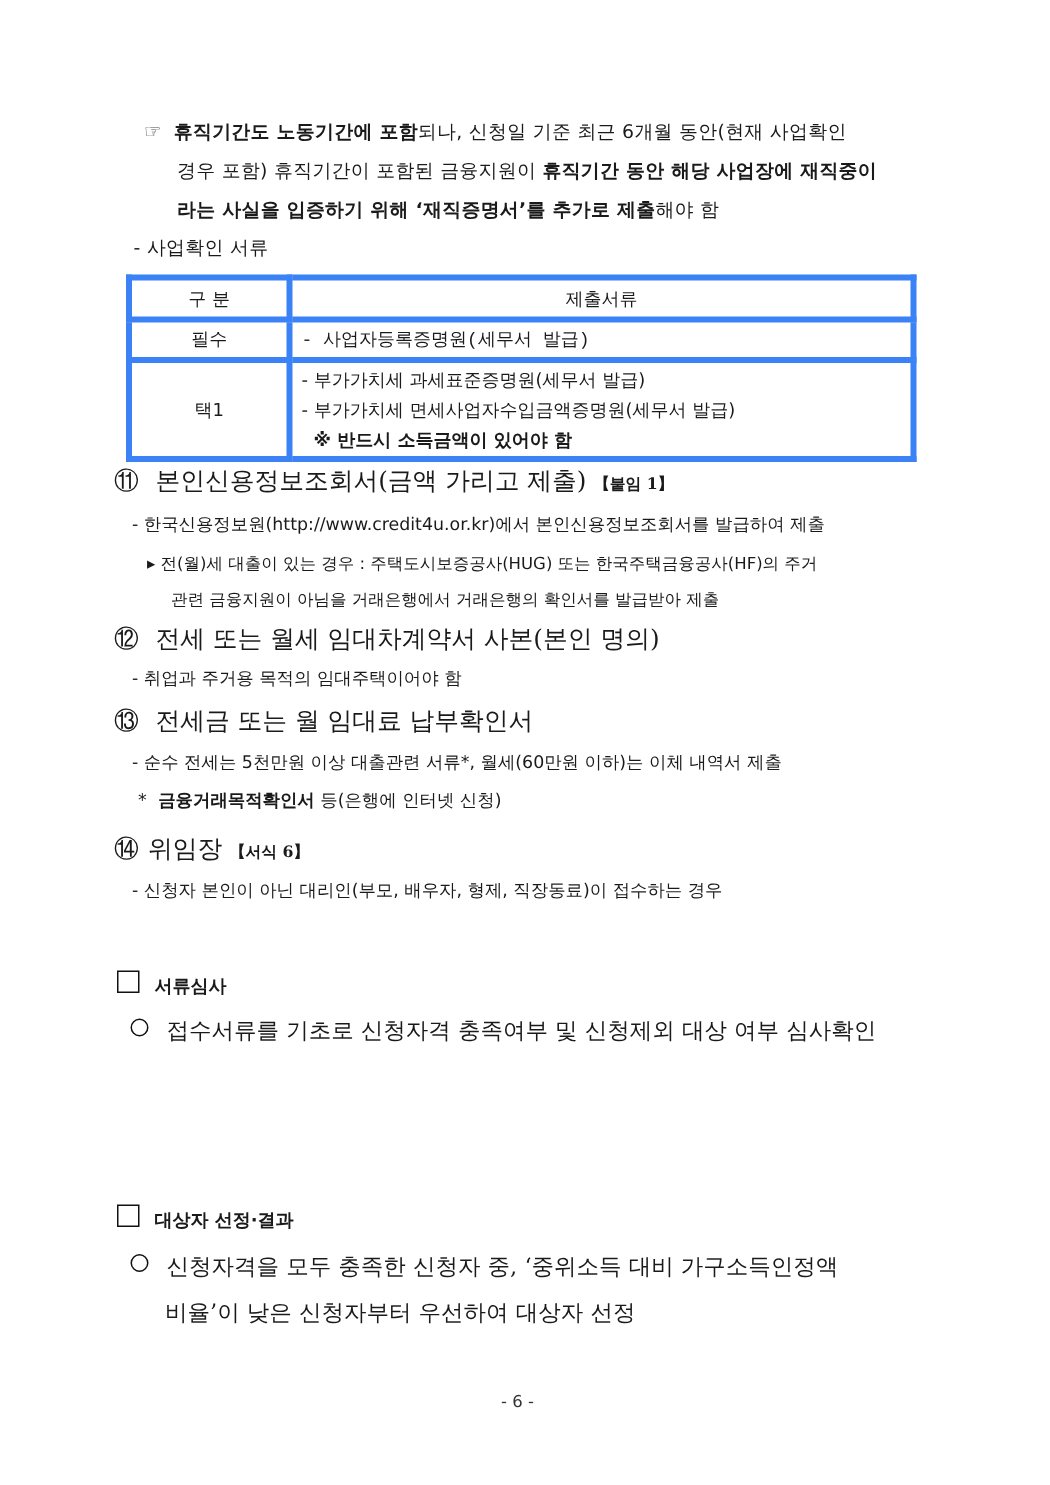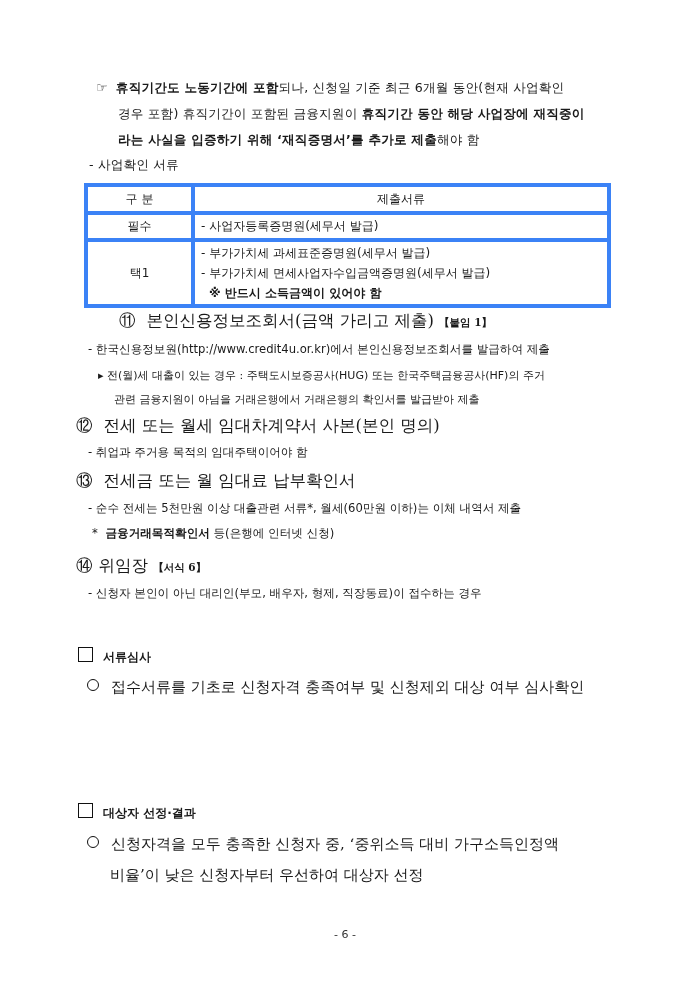--- a/index.html
+++ b/index.html
@@ -13,21 +13,21 @@
     .t11 { font-size: 11px; }
     .h16 { font-size: 16.5px; }
     .h15 { font-size: 12px; }
     .body15 { font-size: 15px; }
     .tag { font-size: 10.5px; font-weight: bold; font-family: "DejaVu Serif", serif; }
     .ptr { color: #444; font-size: 13px; margin-right: 8px; }
     table.docs { position: absolute; left: 84px; top: 183px; width: 527px; border-collapse: collapse; font-family: "DejaVu Sans", sans-serif; font-size: 12px; }
     table.docs td, table.docs th { border: 4px solid #3b82f6; padding: 0 6px; font-weight: normal; }
     table.docs th { height: 24px; text-align: center; }
     table.docs td.cat { text-align: center; width: 91px; }
-    table.docs tr.r1 td { height: 23px; }
+    table.docs tr.r1 td { height: 23px; font-family: Liberation Mono, monospace; }
     .cellline { line-height: 20px; }
     .sq { display: inline-block; width: 13px; height: 13px; border: 1.6px solid #111; margin-right: 10px; vertical-align: -1px; }
     .circ { display: inline-block; width: 10px; height: 10px; border: 1.6px solid #111; border-radius: 50%; margin-right: 12px; vertical-align: 1px; }
   </style>
 </head>
 <body>
 
 <div class="abs sans t13" style="left:96px; top:80px;">
   <span class="ptr">☞</span><span class="b">휴직기간도 노동기간에 포함</span><span>되나, 신청일 기준 최근 6개월 동안(현재 사업확인</span>
 </div>
@@ -54,21 +54,21 @@
     <td class="cat" style="height:62px;">택1</td>
     <td>
       <div class="cellline">- 부가가치세 과세표준증명원(세무서 발급)</div>
       <div class="cellline">- 부가가치세 면세사업자수입금액증명원(세무서 발급)</div>
       <div class="cellline b" style="padding-left:8px;">※ 반드시 소득금액이 있어야 함</div>
     </td>
   </tr>
 </tbody>
   </table>
 
-<div class="abs" style="left:76px; top:310px;margin-left:43px;">
+<div class="abs" style="left:76px; top:310px;">
   <span class="serif h16">⑪</span>
   <span class="serif h16" style="margin-left:6px;">본인신용정보조회서(금액 가리고 제출)</span>
   <span class="tag">【붙임 1】</span>
 </div>
 <div class="abs sans t12" style="left:88px; top:342px;">- 한국신용정보원(http://www.credit4u.or.kr)에서 본인신용정보조회서를 발급하여 제출</div>
 <div class="abs sans t11" style="left:98px; top:368px;">▸ 전(월)세 대출이 있는 경우 : 주택도시보증공사(HUG) 또는 한국주택금융공사(HF)의 주거</div>
 <div class="abs sans t11" style="left:114px; top:392px;">관련 금융지원이 아님을 거래은행에서 거래은행의 확인서를 발급받아 제출</div>
 
 <div class="abs" style="left:76px; top:415px;">
   <span class="serif h16">⑫</span>

